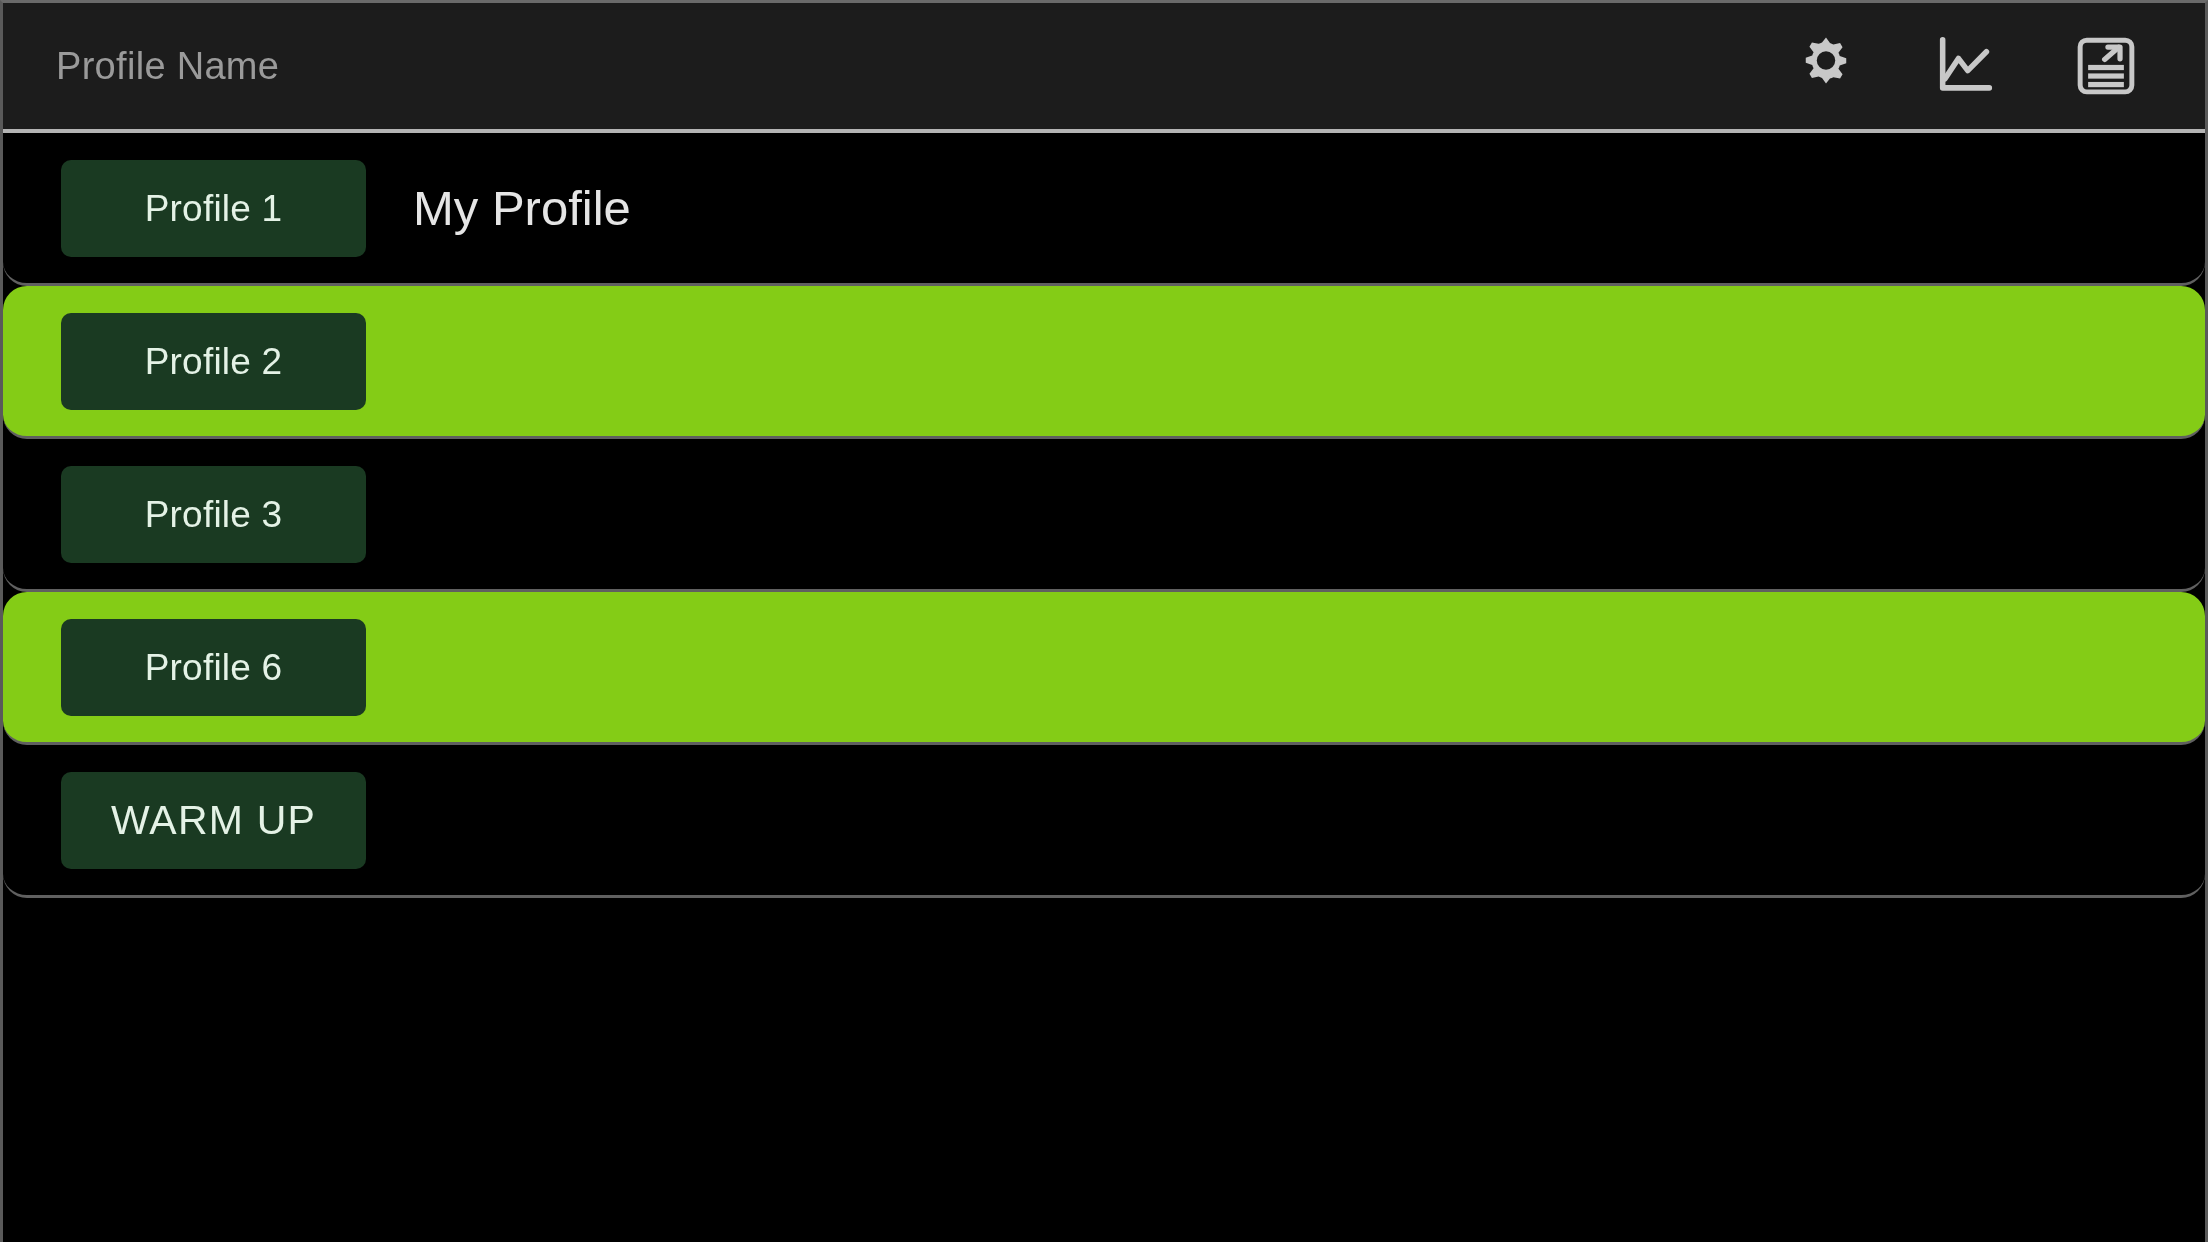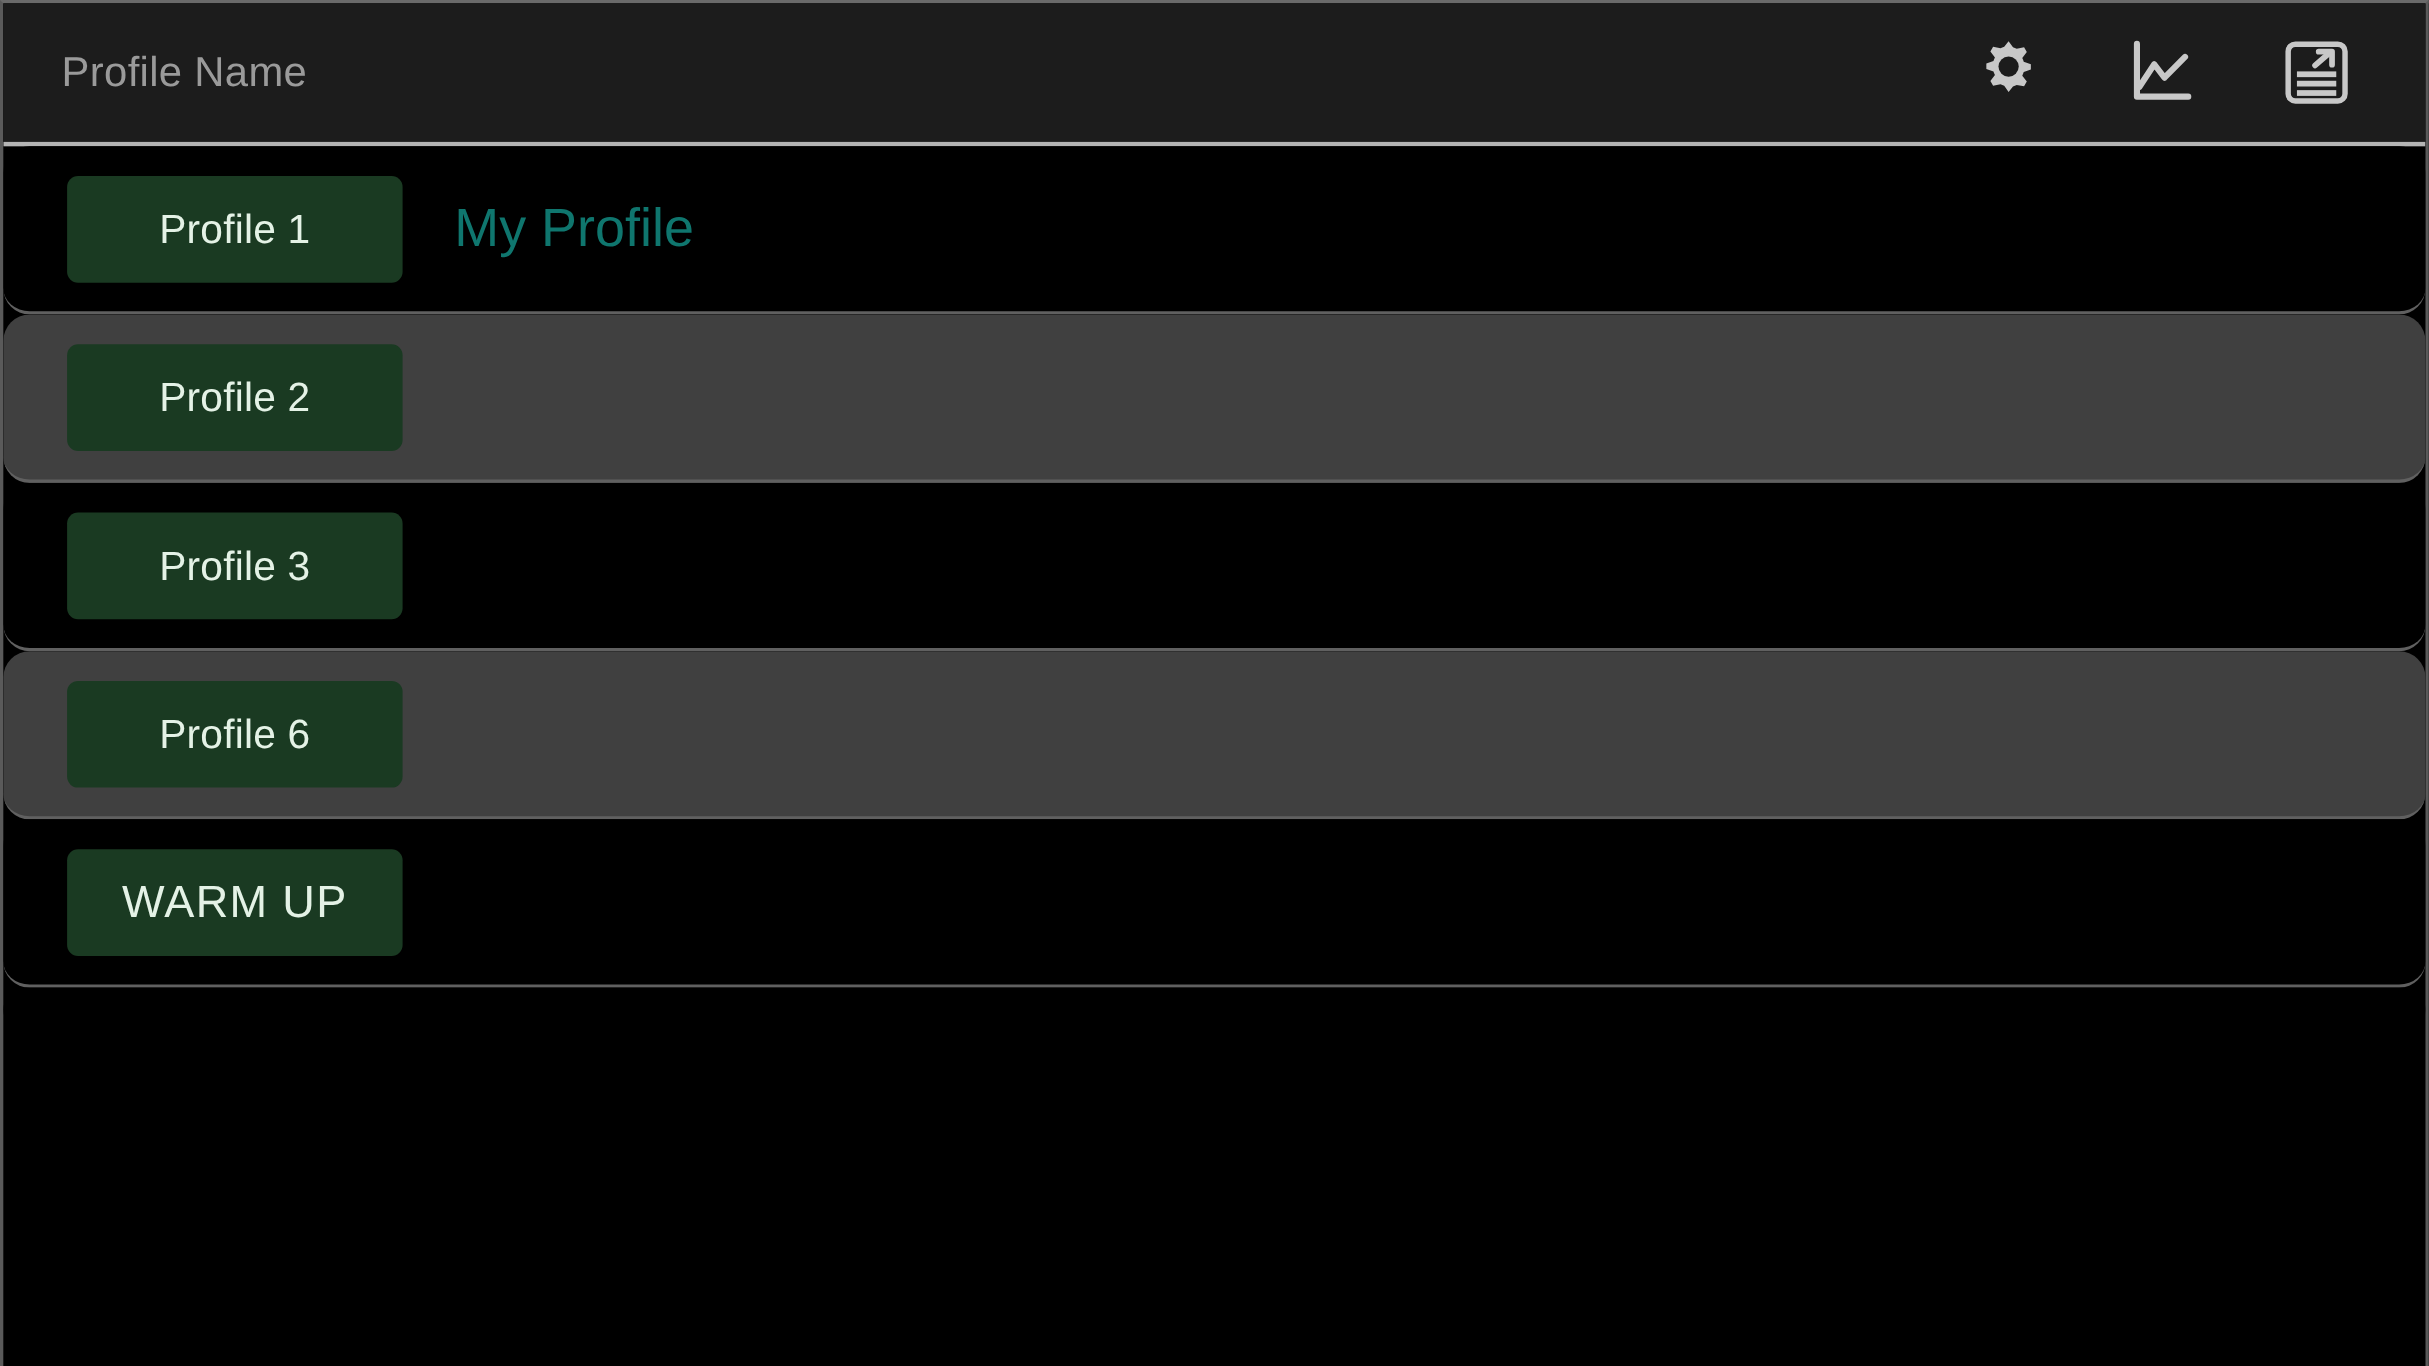--- a/index.html
+++ b/index.html
@@ -71,21 +71,21 @@
     position: relative;
     display: flex;
     align-items: center;
     height: 153px;
     box-sizing: border-box;
     border-bottom: 3px solid #606060;
     padding-left: 58px;
     border-radius: 24px;
   }
   .row.bg-black { background: #000000; }
-  .row.bg-gray  { background: #404040; }
+  .row.bg-gray  { background: #84cc16; }
 
   .row-btn {
     flex: 0 0 auto;
     width: 305px;
     height: 97px;
     border-radius: 10px;
     background: #1a3a22;
     border: none;
     padding: 0;
     cursor: pointer;
@@ -97,21 +97,21 @@
     color: #e4f2e6;
     letter-spacing: 0.2px;
     line-height: 1;
     user-select: none;
   }
   .row-btn.warmup { font-size: 41px; letter-spacing: 1.2px; }
 
   .row-value {
     margin-left: 47px;
     font-size: 49px;
-    color: #0f766e;
+    color: #e5e5e5;
     line-height: 1;
     white-space: nowrap;
     user-select: none;
   }
 
   
   .row-partial {
     height: 40px;
     background: #000000;
     border-bottom: none;

